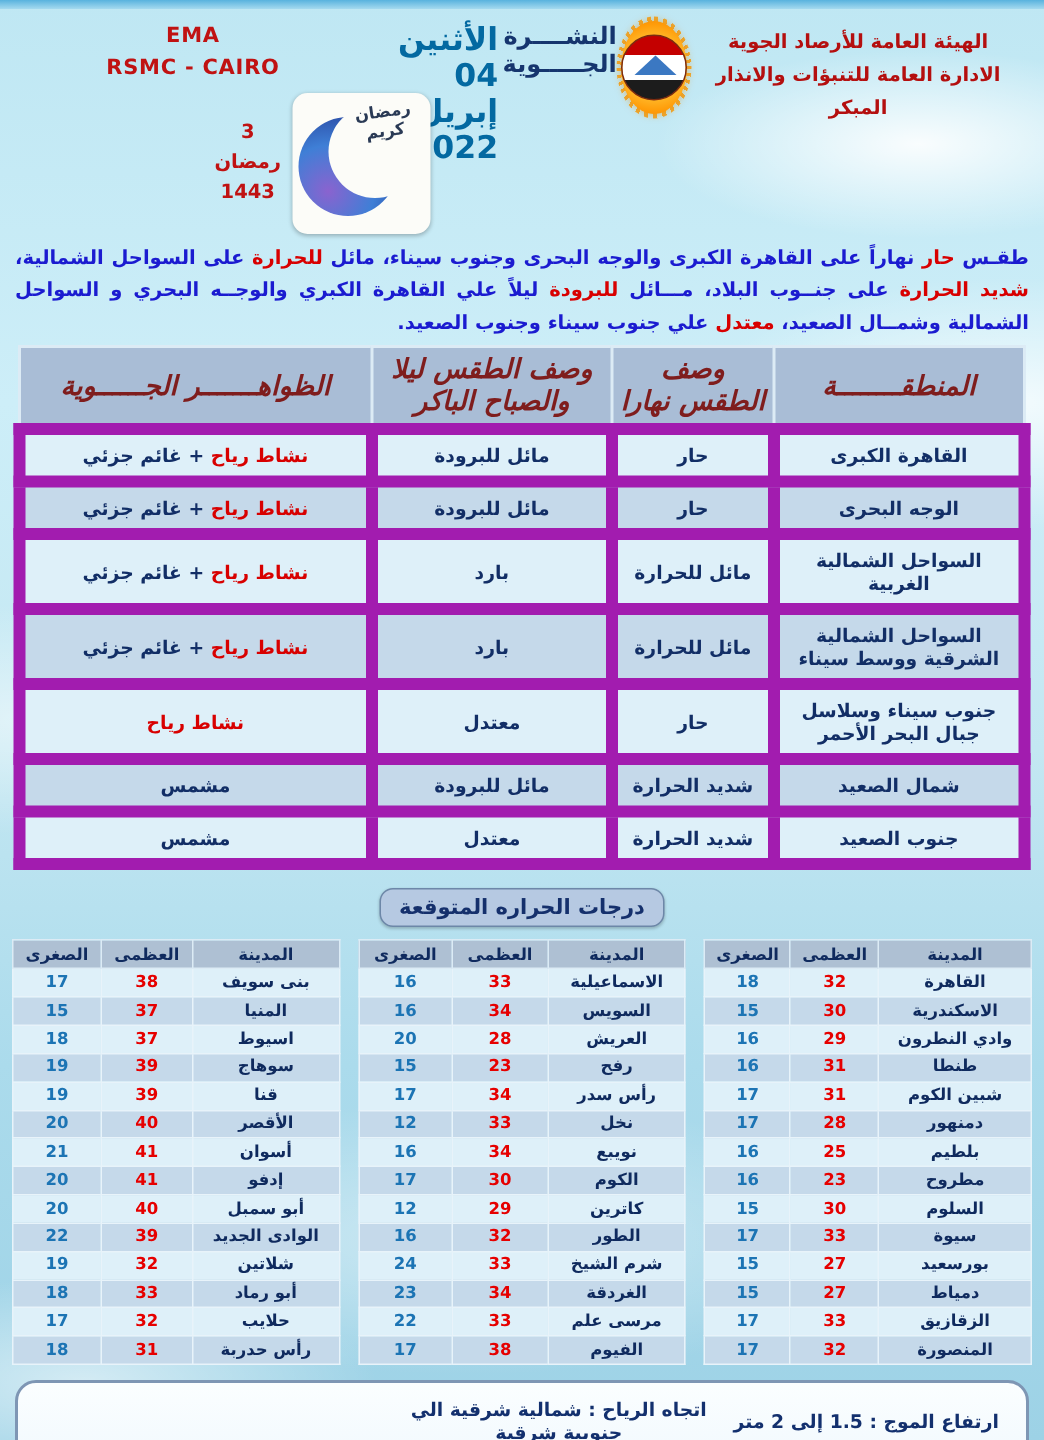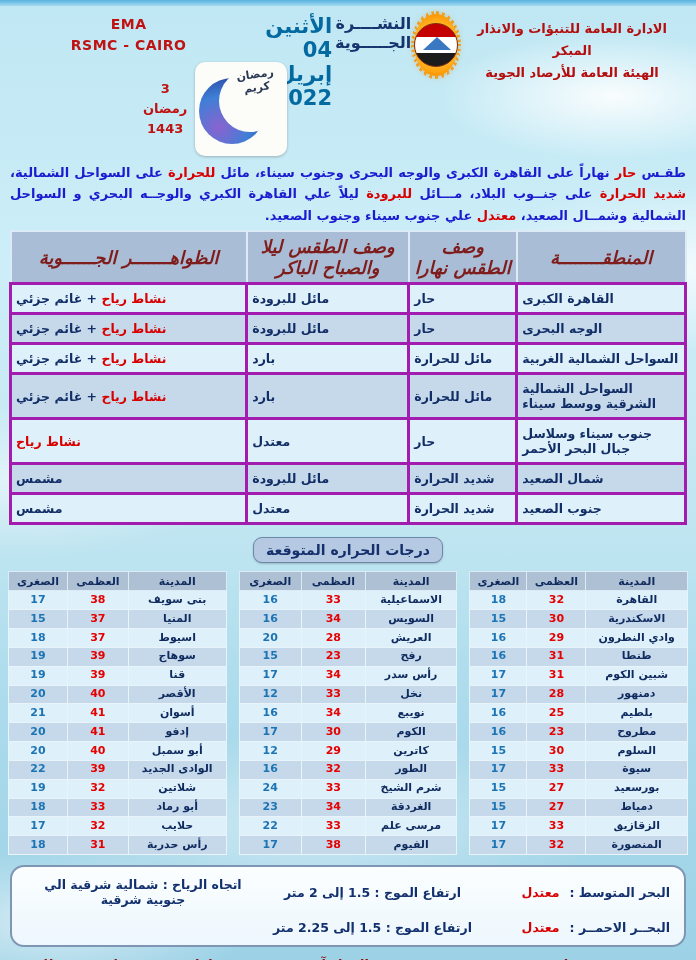--- a/index.html
+++ b/index.html
@@ -53,21 +53,21 @@
   .hijri{color:#c01212;font-weight:bold;font-size:13px;text-align:center;line-height:1.55;}
 
   
   .synopsis{margin:6px 10px 4px;font-size:13px;font-weight:bold;line-height:1.65;text-align:justify;color:var(--blue-text);}
   .seg.blue{color:var(--blue-text);} .seg.red{color:var(--red-text);}
 
   
   .regions-table{width:calc(100% - 18px);margin:4px auto 0;border-collapse:collapse;font-size:12.5px;font-weight:bold;
     border:2px solid #93aac4;}
   .regions-table th{background:var(--table-header-bg);color:#7f1d1d;padding:4px 3px;border:2px solid #dcebf5;font-size:18px;font-style:italic;}
-  .regions-table td{padding:6px 4px;text-align:left;color:#122e66;border:3px solid #a21caf;}
+  .regions-table td{padding:6px 4px;text-align:center;color:#122e66;border:8px solid #a21caf;}
   .regions-table tbody tr:nth-child(odd) td{background:var(--row-light);}
   .regions-table tbody tr:nth-child(even) td{background:var(--row-dark);}
   .phen-red{color:var(--red-text);} .phen-blue{color:#122e66;}
 
   
   .temps-title-wrap{text-align:center;margin:12px 0 8px;}
   .temps-title{display:inline-block;background:#b6c9e2;border:1.5px solid #6d87a8;border-radius:9px;
     padding:4px 12px;color:#15306c;font-weight:bold;font-size:14px;box-shadow:0 1px 2px rgba(0,0,0,.2);}
   .temps-section{display:flex;justify-content:space-between;gap:12px;padding:0 8px;}
   .temps-table{flex:1;border-collapse:collapse;font-size:11px;font-weight:bold;border:1.5px solid #93aac4;height:fit-content;}
@@ -93,22 +93,22 @@
 </head>
 <body>
 
 <div class="clouds"></div>
 <div class="top-strip"></div>
 
 <div class="page">
 
   <div class="header">
     <div class="org-block">
+      <div>الهيئة العامة للأرصاد الجوية</div>
       <div>الادارة العامة للتنبؤات والانذار المبكر</div>
-      <div>الهيئة العامة للأرصاد الجوية</div>
     </div>
     <div class="center-block">
       <div class="logo">
         <div class="logo-inner">
           <div class="logo-mountain"></div>
         </div>
       </div>
       <div class="bulletin-title">النشــــرة الجـــــوية</div>
       <div class="date-line">الأثنين 04 إبريل 2022</div>
     </div>
@@ -439,21 +439,20 @@
             <td class="t-city">رأس حدربة</td>
             <td class="t-max">31</td>
             <td class="t-min">18</td>
           </tr>
         </tbody>
       </table>
   </div>
 
   <div class="sea-box" id="sea-box">
       <div class="sea-row">
-        <div><span>البحر المتوسط :</span><span class="sea-state">معتدل</span></div>
         <div class="sea-wave">ارتفاع الموج : 1.5 إلى 2 متر</div>
         <div class="sea-wind">اتجاه الرياح : شمالية شرقية الي جنوبية شرقية</div>
       </div>
       <div class="sea-row">
         <div><span>البحــر الاحمــر :</span><span class="sea-state">معتدل</span></div>
         <div class="sea-wave">ارتفاع الموج : 1.5 إلى 2.25 متر</div>
       </div>
     </div>
 
   <div class="signatures" id="signatures">

